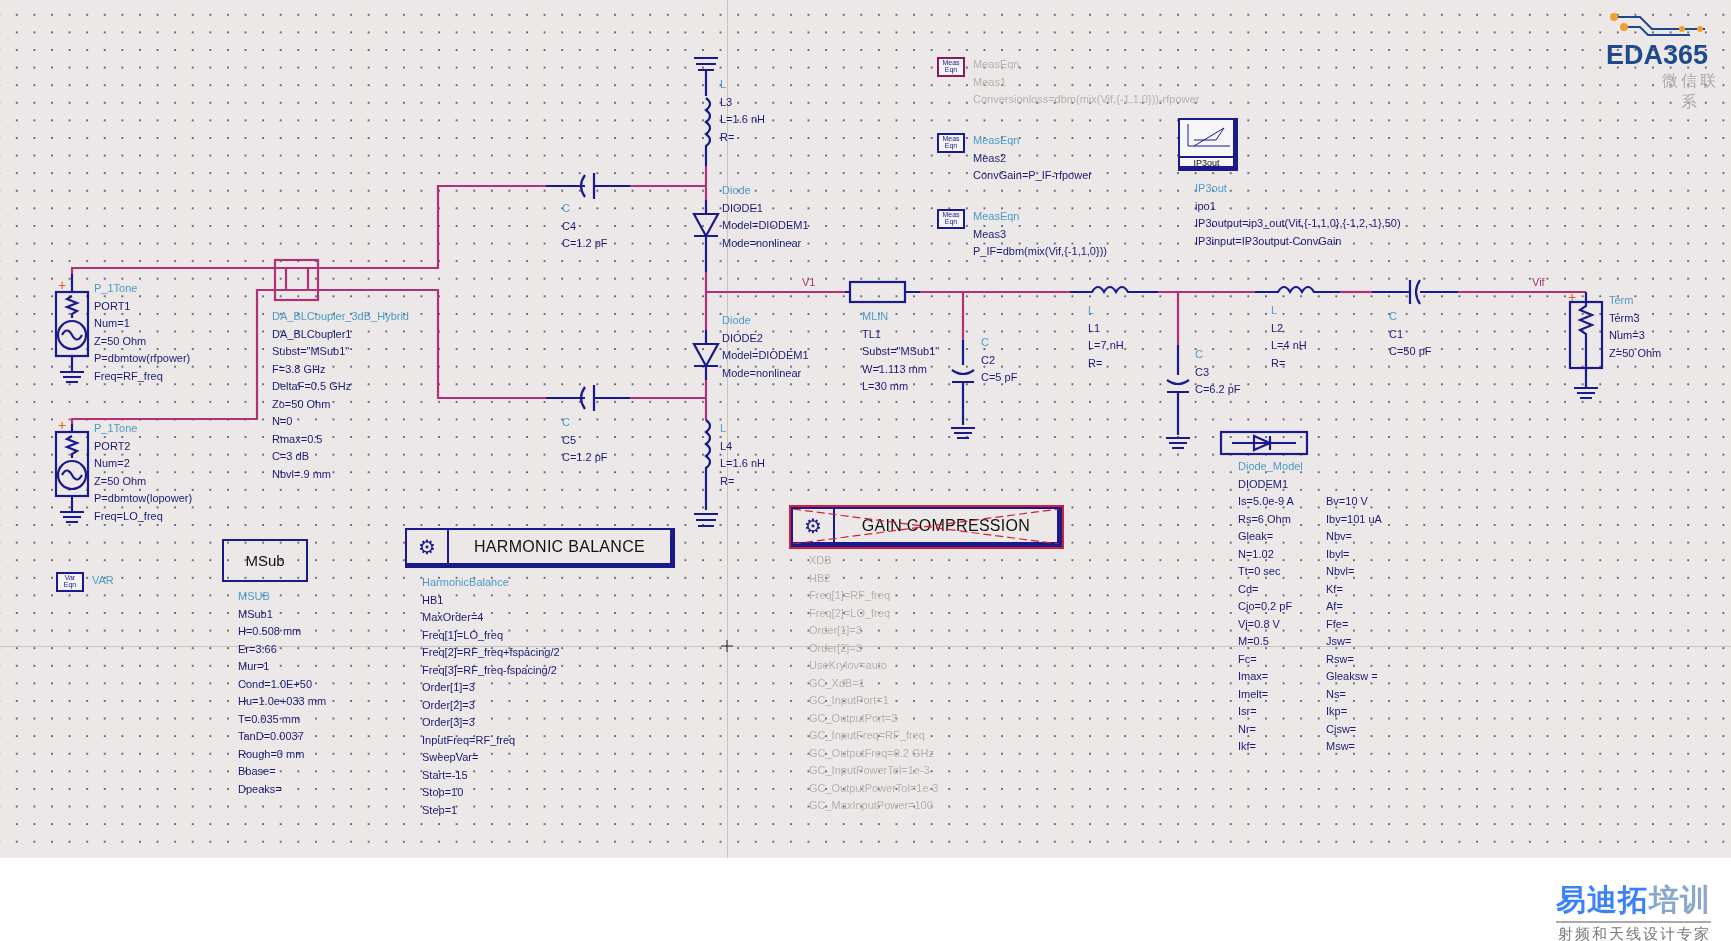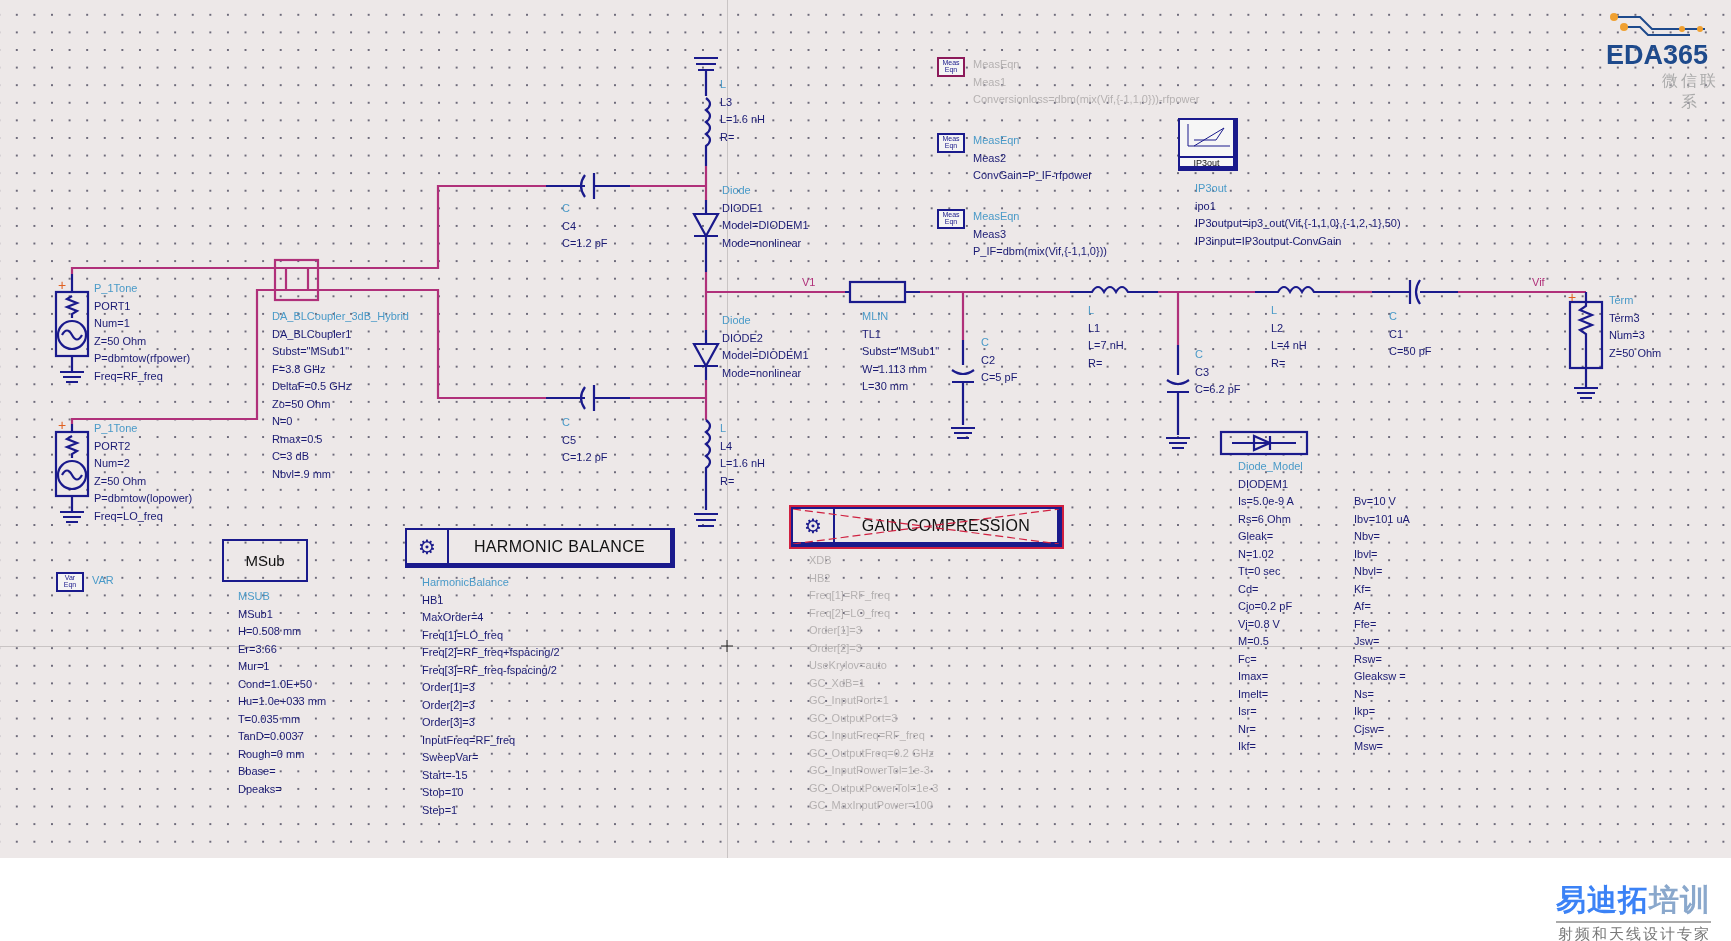--- a/index.html
+++ b/index.html
@@ -388,21 +388,21 @@
       <div>
         <div>ipo1</div>
         <div>IP3output=ip3_out(Vif,{-1,1,0},{-1,2,-1},50)</div>
         <div>IP3input=IP3output-ConvGain</div>
       </div>
     </div>
 
   <div class="lbl" style="left:1238px;top:458px;">
     <div class="type">Diode_Model</div>
     <div>DIODEM1</div>
-    <div style="display:flex;gap:28px;">
+    <div style="display:flex;">
       <div style="width:88px;">
           <div>Is=5.0e-9 A</div>
           <div>Rs=6 Ohm</div>
           <div>Gleak=</div>
           <div>N=1.02</div>
           <div>Tt=0 sec</div>
           <div>Cd=</div>
           <div>Cjo=0.2 pF</div>
           <div>Vj=0.8 V</div>
           <div>M=0.5</div>

